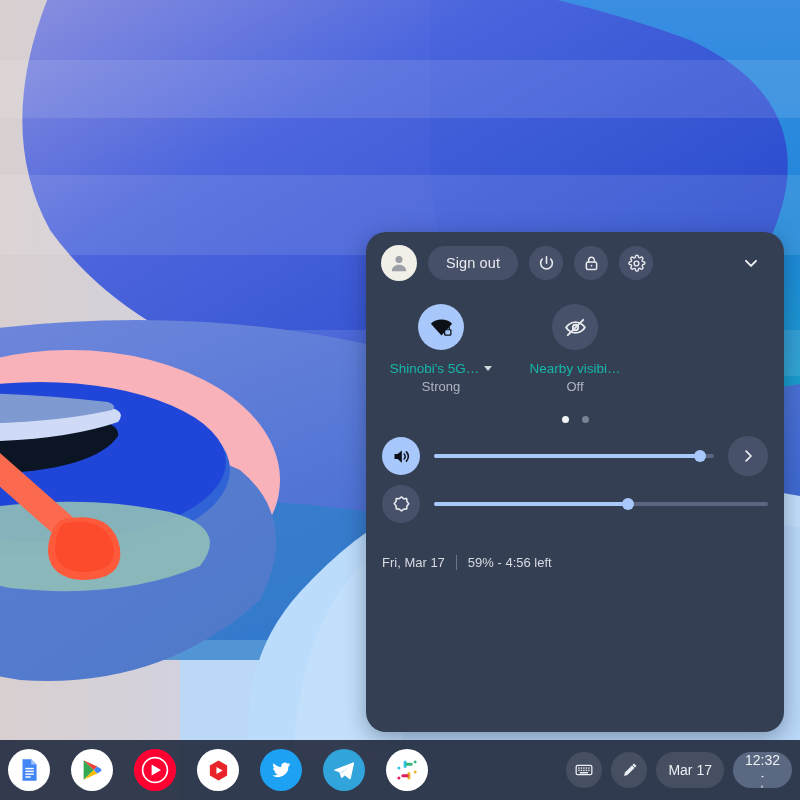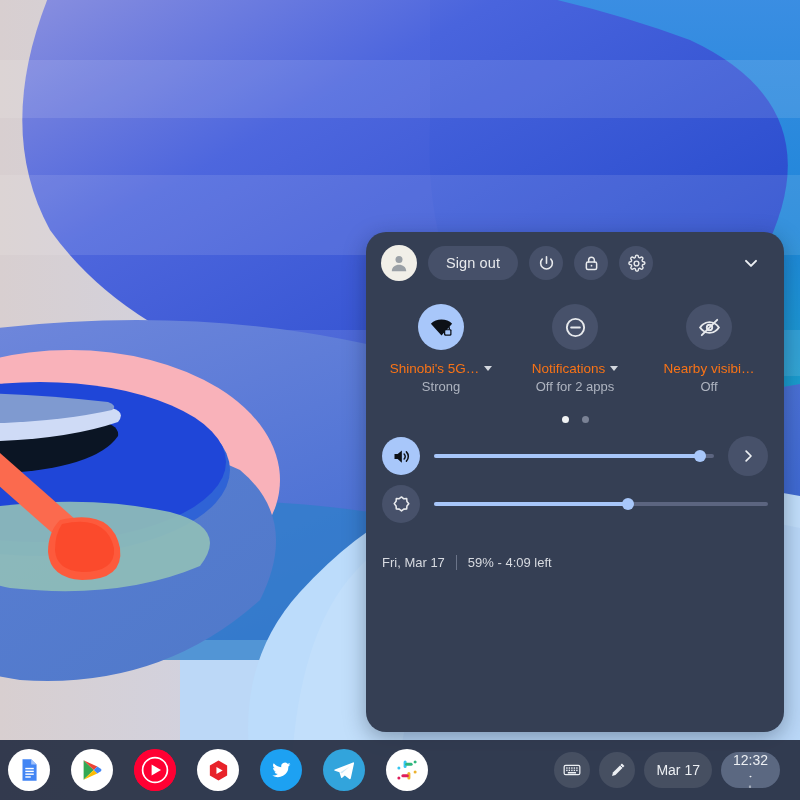--- a/index.html
+++ b/index.html
@@ -70,21 +70,21 @@
     background: #47516a;
     display: flex; align-items: center; justify-content: center;
     margin-bottom: 11px; position: relative;
   }
   .tile-circle.on { background: #a8c7fa; }
   .tile-label-row {
     display: flex; align-items: center; gap: 5px;
     max-width: 132px;
   }
   .tile-label {
-    font-size: 13.5px; color: #f97316; white-space: nowrap;
+    font-size: 13.5px; color: #14b8a6; white-space: nowrap;
     overflow: hidden; text-overflow: ellipsis;
   }
   .tile-label.two-line {
     white-space: normal; text-align: center; line-height: 1.35;
   }
   .caret {
     width: 0; height: 0; flex: none;
     border-left: 4.5px solid transparent;
     border-right: 4.5px solid transparent;
     border-top: 5px solid #d3d7de;
@@ -154,21 +154,21 @@
   .shelf-left {
     display: flex; align-items: center; gap: 21px; padding-left: 8px;
   }
   .app-icon {
     width: 42px; height: 42px; border-radius: 50%; flex: none;
     display: flex; align-items: center; justify-content: center;
     cursor: pointer; overflow: hidden;
   }
   .shelf-right {
     margin-left: auto; display: flex; align-items: center;
-    gap: 9px; padding-right: 20px;
+    gap: 9px; padding-right: 8px;
   }
   .tray-btn {
     height: 36px; min-width: 44px; padding: 0 12px; border-radius: 18px;
     background: rgba(255,255,255,.10); border: none; cursor: pointer;
     display: flex; align-items: center; justify-content: center;
     gap: 7px; color: #eceff3; font-size: 14px; font-family: inherit;
   }
   .tray-btn.active { background: rgba(190,210,245,.30); flex-direction: column; }
   .tray-btn.round { width: 36px; min-width: 36px; padding: 0; }
 </style>
@@ -312,33 +312,20 @@
         </div>
         <div class="tile-label-row">
           <span class="tile-label">Shinobi's 5G…</span>
           <span class="caret"></span>
         </div>
         <div class="tile-sub">Strong</div>
       </div>
 
 
 
-      <div class="tile">
-        <div class="tile-circle">
-          <svg width="25" height="25" viewBox="0 0 24 24" fill="none" stroke="#e8eaed" stroke-width="1.8" stroke-linecap="round">
-            <circle cx="12" cy="12" r="8.3"></circle>
-            <path d="M7.8 12h8.4"></path>
-          </svg>
-        </div>
-        <div class="tile-label-row">
-          <span class="tile-label">Notifications</span>
-          <span class="caret"></span>
-        </div>
-        <div class="tile-sub">Off for 2 apps</div>
-      </div>
 
 
       <div class="tile">
         <div class="tile-circle">
           <svg width="25" height="25" viewBox="0 0 24 24" fill="none" stroke="#e8eaed" stroke-width="1.8" stroke-linecap="round">
             <path d="M3 12s3.4-5.2 9-5.2 9 5.2 9 5.2-3.4 5.2-9 5.2S3 12 3 12z"></path>
             <circle cx="12" cy="12" r="2.6"></circle>
             <path d="M4.6 19.4L19.4 4.6"></path>
           </svg>
         </div>
@@ -383,21 +370,21 @@
       <div class="track" id="bri-track">
         <div class="track-bg"></div>
         <div class="track-fill" id="bri-fill" style="width: 58%;"></div>
         <div class="thumb" id="bri-thumb" style="left: 58%;"></div>
       </div>
     </div>
 
     <div class="qs-footer">
       <span>Fri, Mar 17</span>
       <span class="qs-divider"></span>
-      <span>59% - 4:09 left</span>
+      <span>59% - 4:56 left</span>
     </div>
   </div>
 
   <div id="shelf">
     <div class="shelf-left">
 
       <div class="app-icon" style="background:#fff">
         <svg width="26" height="26" viewBox="0 0 24 24">
           <path d="M6 2h8l5 5v15H6z" fill="#4285f4"></path>
           <path d="M14 2l5 5h-5z" fill="#a1c2fa"></path>

